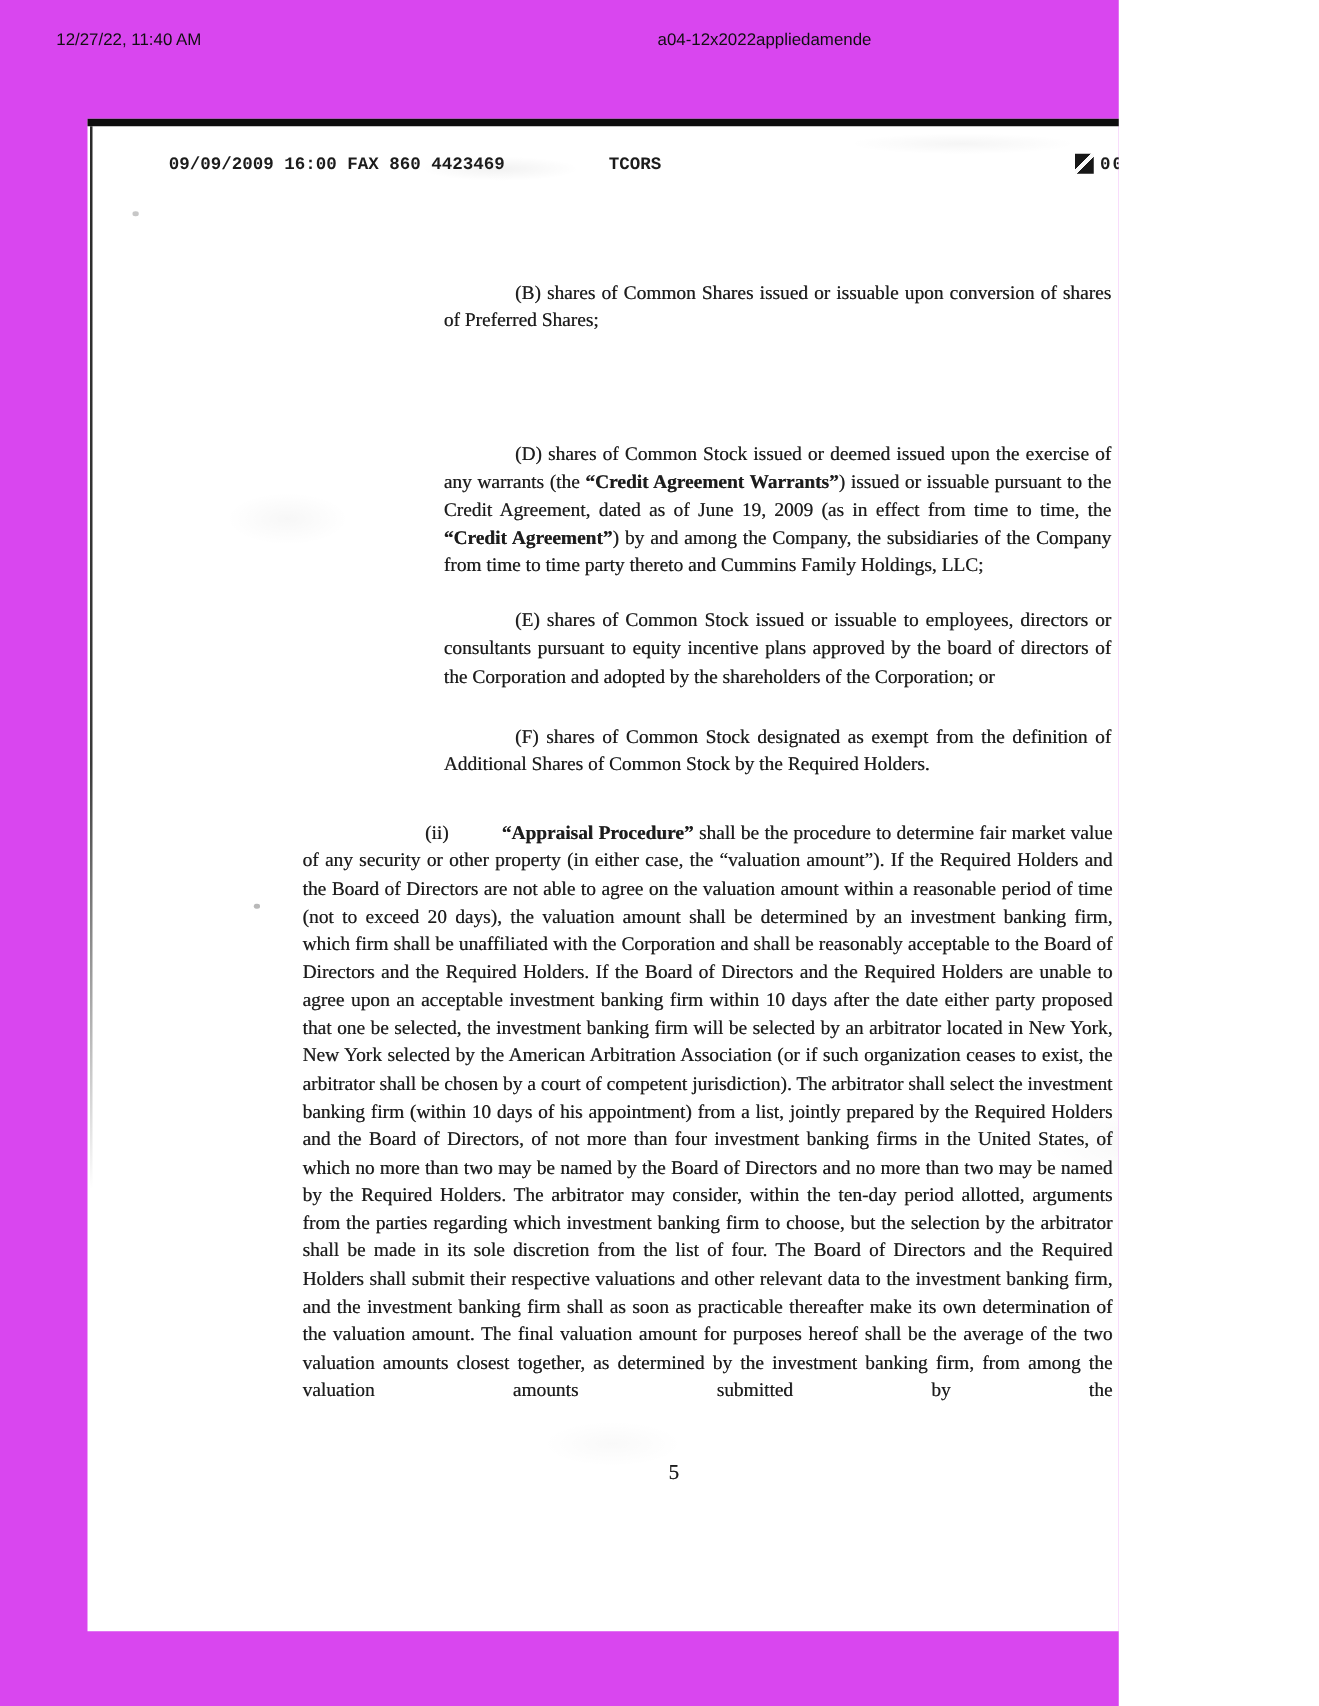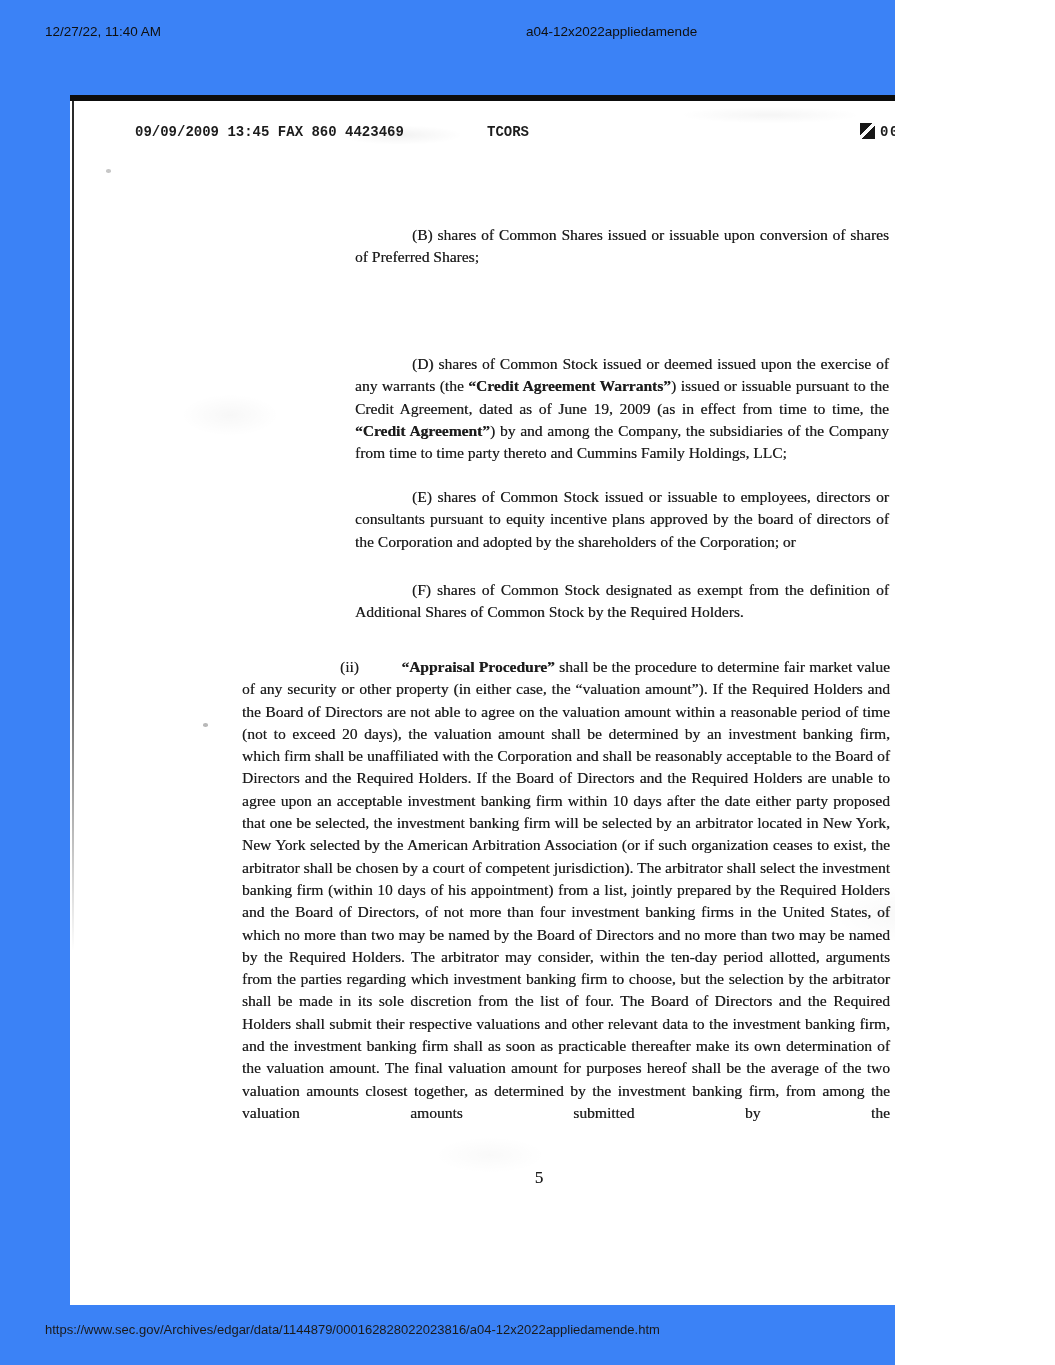--- a/index.html
+++ b/index.html
@@ -1,17 +1,17 @@
 <!DOCTYPE html>
 <html><head>
 <meta charset="utf-8">
 <style>
   html,body{margin:0;padding:0;background:#ffffff;}
   .sheet{
-    position:relative;width:895px;height:1365px;background:#3b82f6;overflow:hidden;
+    position:relative;width:895px;height:1365px;background:#d946ef;overflow:hidden;
     font-family:"Liberation Sans",sans-serif;color:#111;
   }
   
   .print-hdr-left{position:absolute;left:45px;top:24px;font-size:13.5px;color:#0f0f0f;}
   .print-hdr-title{position:absolute;left:526px;top:24px;font-size:13.5px;color:#0f0f0f;}
   .print-ftr-url{position:absolute;left:45px;top:1322px;font-size:13px;color:#1a1a1a;}
   .print-ftr-page{position:absolute;left:1000px;top:1326px;width:40px;text-align:right;font-size:15px;color:#1a1a1a;}
   
   .fax-page{
     position:absolute;left:70px;top:95px;width:938px;height:1210px;background:#fff;
@@ -57,35 +57,34 @@
 
   <div class="print-hdr-left">12/27/22, 11:40 AM</div>
   <div class="print-hdr-title">a04-12x2022appliedamende</div>
 
   <div class="fax-page">
     <div class="fax-topbar"></div>
     <div class="fax-edge-left"></div>
     <div class="fax-edge-right"></div>
 
     <div class="fax-hdr">
-      <span class="fax-hdr-line">09/09/2009 13:45 FAX 860 4423469</span>
+      <span class="fax-hdr-line">09/09/2009 16:00 FAX 860 4423469</span>
       <span class="fax-hdr-sender">TCORS</span>
       <span class="fax-icon"></span>
       <span class="fax-hdr-count">007</span>
     </div>
 
     <p class="para p-indented scan-text" style="top:129px"><span>(B) shares of Common Shares issued or issuable upon conversion of shares of Preferred Shares;</span></p>
     <p class="para p-indented scan-text" style="top:258px"><span>(D) shares of Common Stock issued or deemed issued upon the exercise of any warrants (the </span><b>“Credit Agreement Warrants”</b><span>) issued or issuable pursuant to the Credit Agreement, dated as of June 19, 2009 (as in effect from time to time, the </span><b>“Credit Agreement”</b><span>) by and among the Company, the subsidiaries of the Company from time to time party thereto and Cummins Family Holdings, LLC;</span></p>
     <p class="para p-indented scan-text" style="top:484px"><span>(F) shares of Common Stock designated as exempt from the definition of Additional Shares of Common Stock by the Required Holders.</span></p>
     <p class="para p-indented scan-text" style="top:391px"><span>(E) shares of Common Stock issued or issuable to employees, directors or consultants pursuant to equity incentive plans approved by the board of directors of the Corporation and adopted by the shareholders of the Corporation; or</span></p>
     <p class="para p-ii scan-text" style="top:561px"><span>(ii)&nbsp;&nbsp;&nbsp;&nbsp;&nbsp;&nbsp;&nbsp;&nbsp;&nbsp;&nbsp;</span><b>“Appraisal Procedure”</b><span> shall be the procedure to determine fair market value of any security or other property (in either case, the “valuation amount”). If the Required Holders and the Board of Directors are not able to agree on the valuation amount within a reasonable period of time (not to exceed 20 days), the valuation amount shall be determined by an investment banking firm, which firm shall be unaffiliated with the Corporation and shall be reasonably acceptable to the Board of Directors and the Required Holders. If the Board of Directors and the Required Holders are unable to agree upon an acceptable investment banking firm within 10 days after the date either party proposed that one be selected, the investment banking firm will be selected by an arbitrator located in New York, New York selected by the American Arbitration Association (or if such organization ceases to exist, the arbitrator shall be chosen by a court of competent jurisdiction). The arbitrator shall select the investment banking firm (within 10 days of his appointment) from a list, jointly prepared by the Required Holders and the Board of Directors, of not more than four investment banking firms in the United States, of which no more than two may be named by the Board of Directors and no more than two may be named by the Required Holders. The arbitrator may consider, within the ten-day period allotted, arguments from the parties regarding which investment banking firm to choose, but the selection by the arbitrator shall be made in its sole discretion from the list of four. The Board of Directors and the Required Holders shall submit their respective valuations and other relevant data to the investment banking firm, and the investment banking firm shall as soon as practicable thereafter make its own determination of the valuation amount. The final valuation amount for purposes hereof shall be the average of the two valuation amounts closest together, as determined by the investment banking firm, from among the valuation amounts submitted by the</span></p>
 
     <div class="doc-pagenum">5</div>
 
     <div class="art art1"></div>
     <div class="art art2"></div>
     <div class="art art3"></div>
   </div>
 
-  <div class="print-ftr-url">https://www.sec.gov/Archives/edgar/data/1144879/000162828022023816/a04-12x2022appliedamende.htm</div>
   <div class="print-ftr-page">70</div>
 
 </div>
 
 </body></html>

